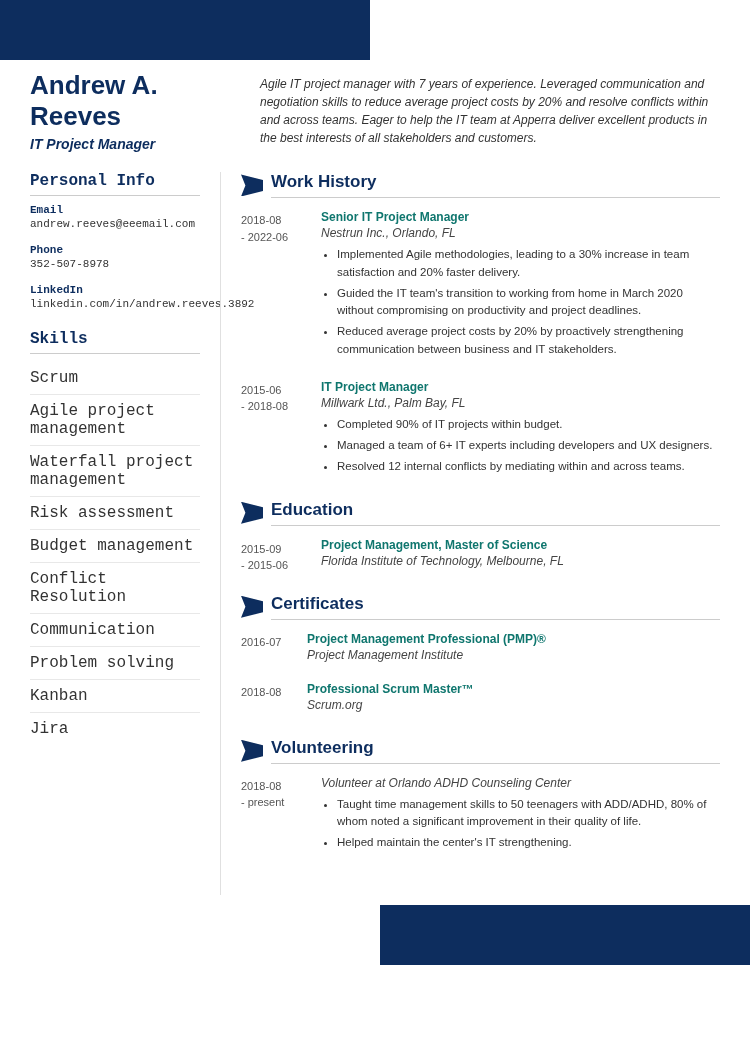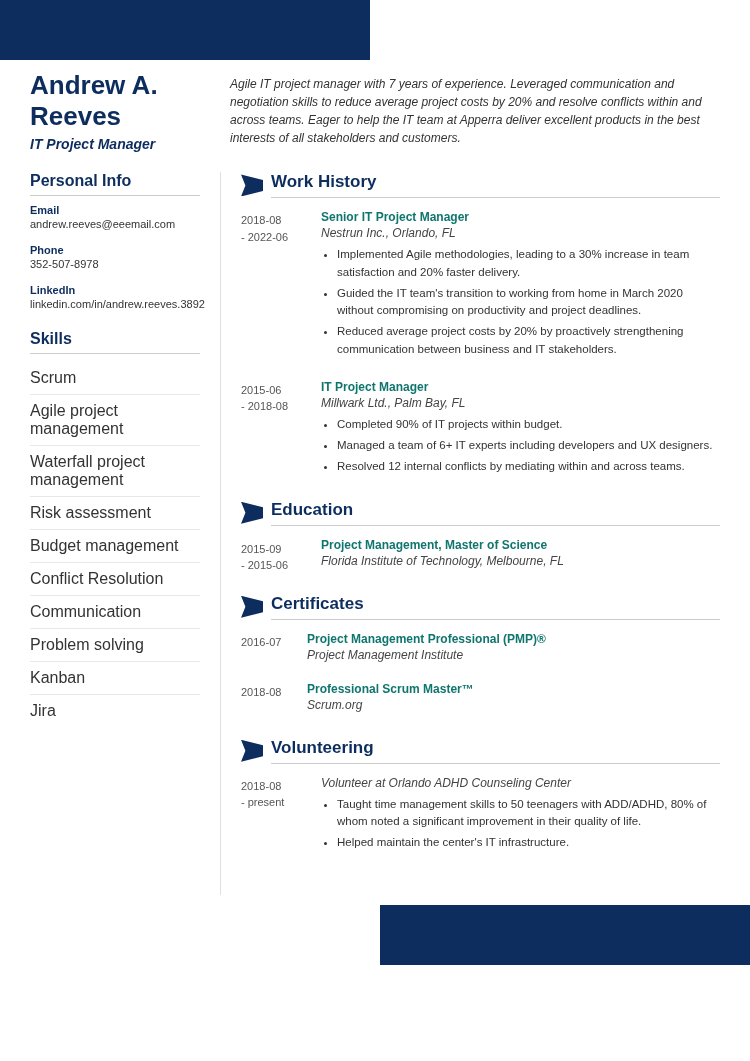--- a/index.html
+++ b/index.html
@@ -20,20 +20,21 @@
     
     .top-bar {
       background: #0d2d5e;
       height: 60px;
       width: 370px;
     }
     
     .header {
       display: flex;
       padding: 10px 30px 20px 30px;
+      gap: 30px;
     }
     .header-left {
       flex: 0 0 200px;
     }
     .header-left h1 {
       font-size: 26px;
       color: #0d2d5e;
       font-weight: 900;
       line-height: 1.2;
       margin-bottom: 4px;
@@ -74,20 +75,21 @@
       font-size: 16px;
       font-weight: bold;
       color: #0d2d5e;
       margin-bottom: 8px;
       margin-top: 0;
       padding-bottom: 5px;
       border-bottom: 1.5px solid #ccc;
     }
     .left-section {
       margin-bottom: 20px;
+      font-family: Liberation Mono, monospace;
     }
     
     .info-item {
       margin-bottom: 14px;
     }
     .info-label {
       font-size: 11px;
       font-weight: bold;
       color: #0d2d5e;
       margin-bottom: 2px;
@@ -338,21 +340,21 @@
           <h2>Volunteering</h2>
         </div>
         <div>
             <div class="vol-entry">
               <div class="entry-date" style="white-space: pre;">2018-08
 - present</div>
               <div class="entry-content">
                 <div class="entry-subtitle">Volunteer at Orlando ADHD Counseling Center</div>
                 <ul class="entry-bullets">
                   <li>Taught time management skills to 50 teenagers with ADD/ADHD, 80% of whom noted a significant improvement in their quality of life.</li>
-                  <li>Helped maintain the center's IT infrastructure.</li>
+                  <li>Helped maintain the center's IT strengthening.</li>
                 </ul>
               </div>
             </div>
           </div>
       </div>
 
     </div>
   </div>
 
   <div class="bottom-bar"></div>

